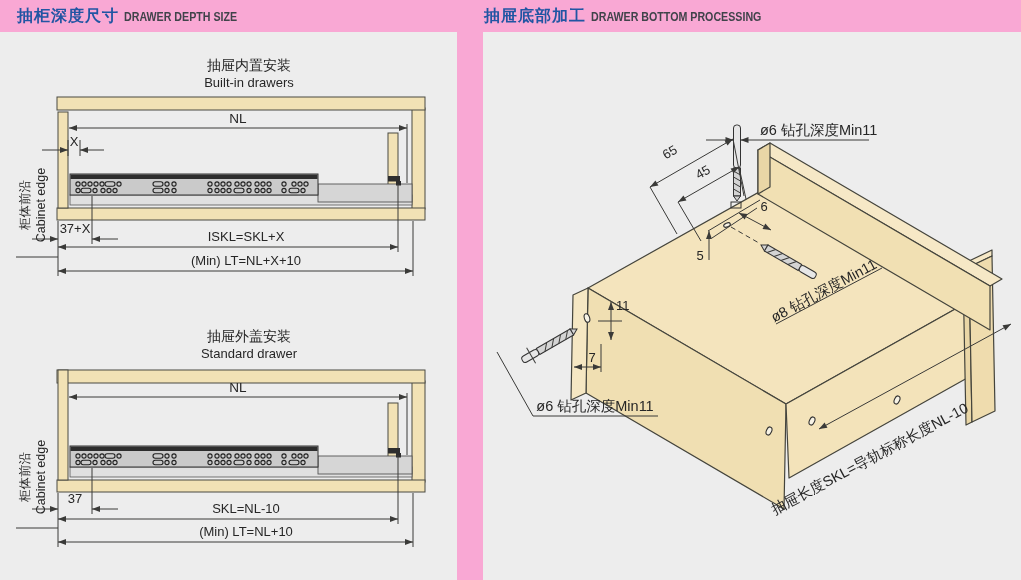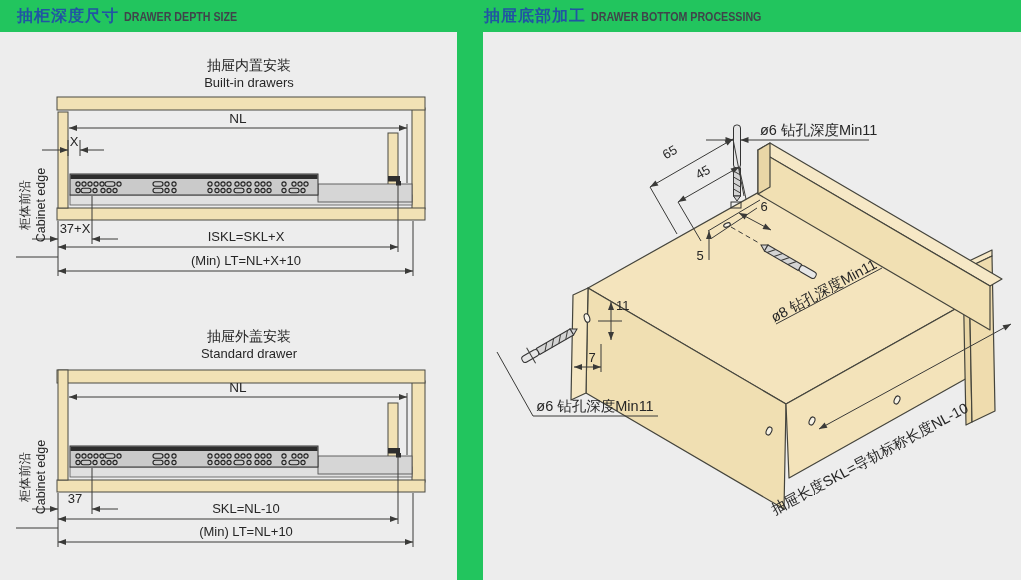--- a/index.html
+++ b/index.html
@@ -1,16 +1,16 @@
 <!DOCTYPE html>
 <html><head>
 <meta charset="utf-8">
 <style>
   html,body{margin:0;padding:0;background:#fff;}
-  #stage{position:relative;width:1021px;height:580px;background:#22c55e;overflow:hidden;
+  #stage{position:relative;width:1021px;height:580px;background:#f9a8d4;overflow:hidden;
          font-family:"Liberation Sans","DejaVu Sans",sans-serif;}
   .panel{position:absolute;top:32px;height:548px;background:#ededed;}
   #panel-left{left:0;width:457px;}
   #panel-right{left:483px;width:538px;}
   .hdr{position:absolute;top:6px;display:flex;align-items:baseline;white-space:nowrap;}
   #hdr-left{left:17px;}
   #hdr-right{left:484px;text-align:right;}
   .hdr .zh{color:#2155a3;font-size:16px;font-weight:bold;letter-spacing:1px;}
   .hdr .en{color:#40434a;font-size:13px;font-weight:bold;margin-left:5px;
            display:inline-block;transform:scaleX(.82);transform-origin:left bottom;letter-spacing:0px;}

